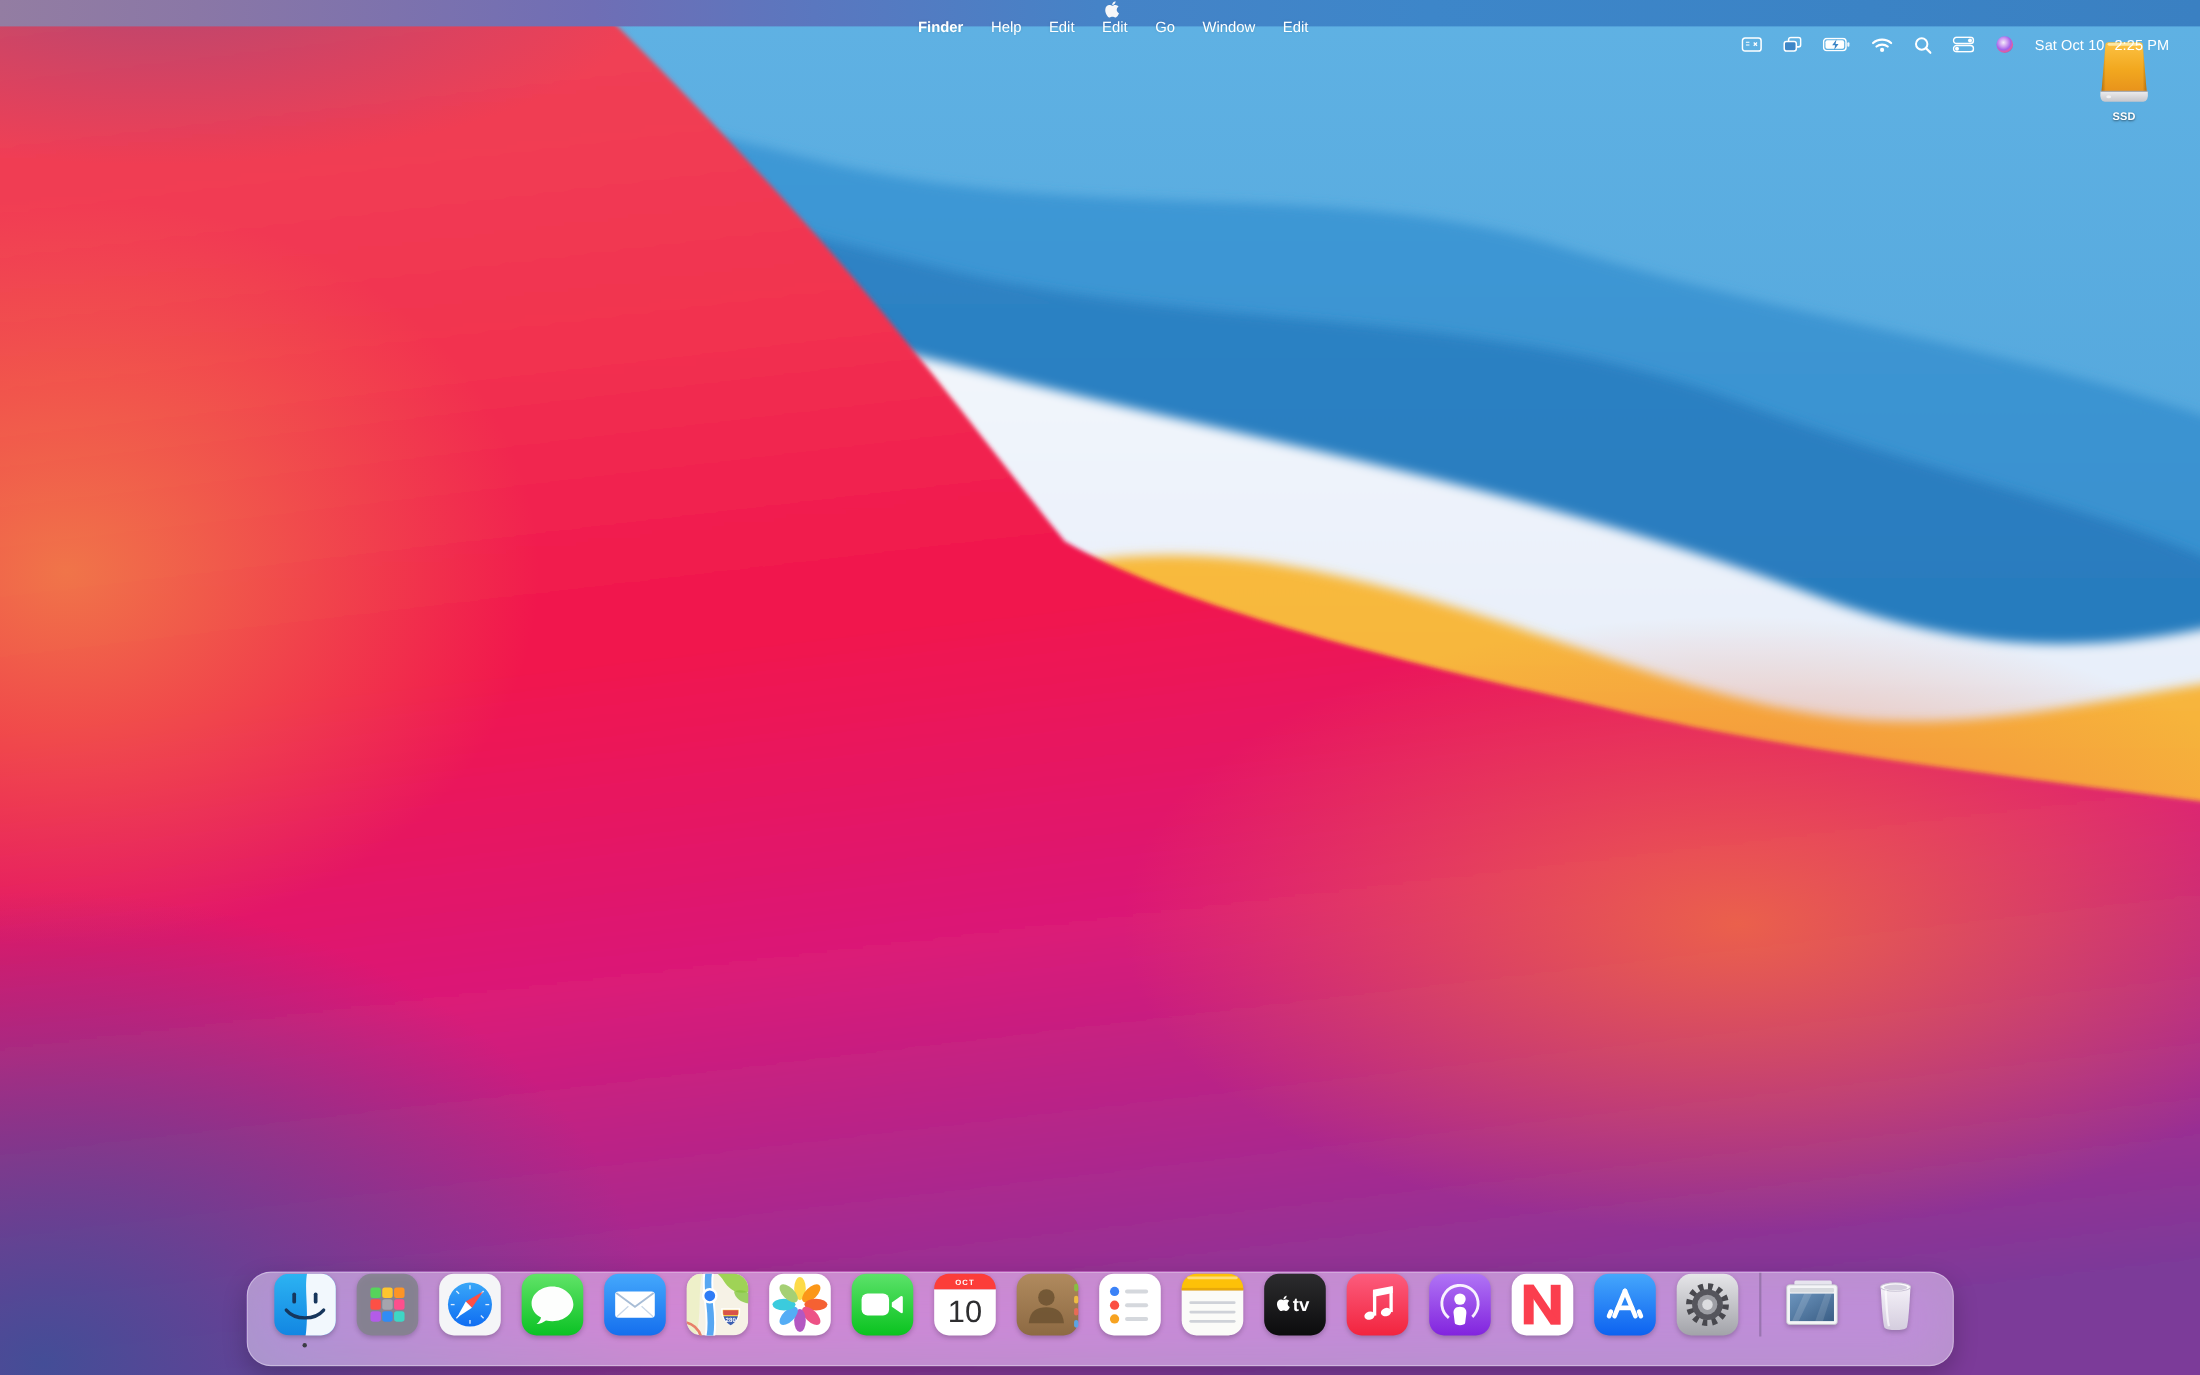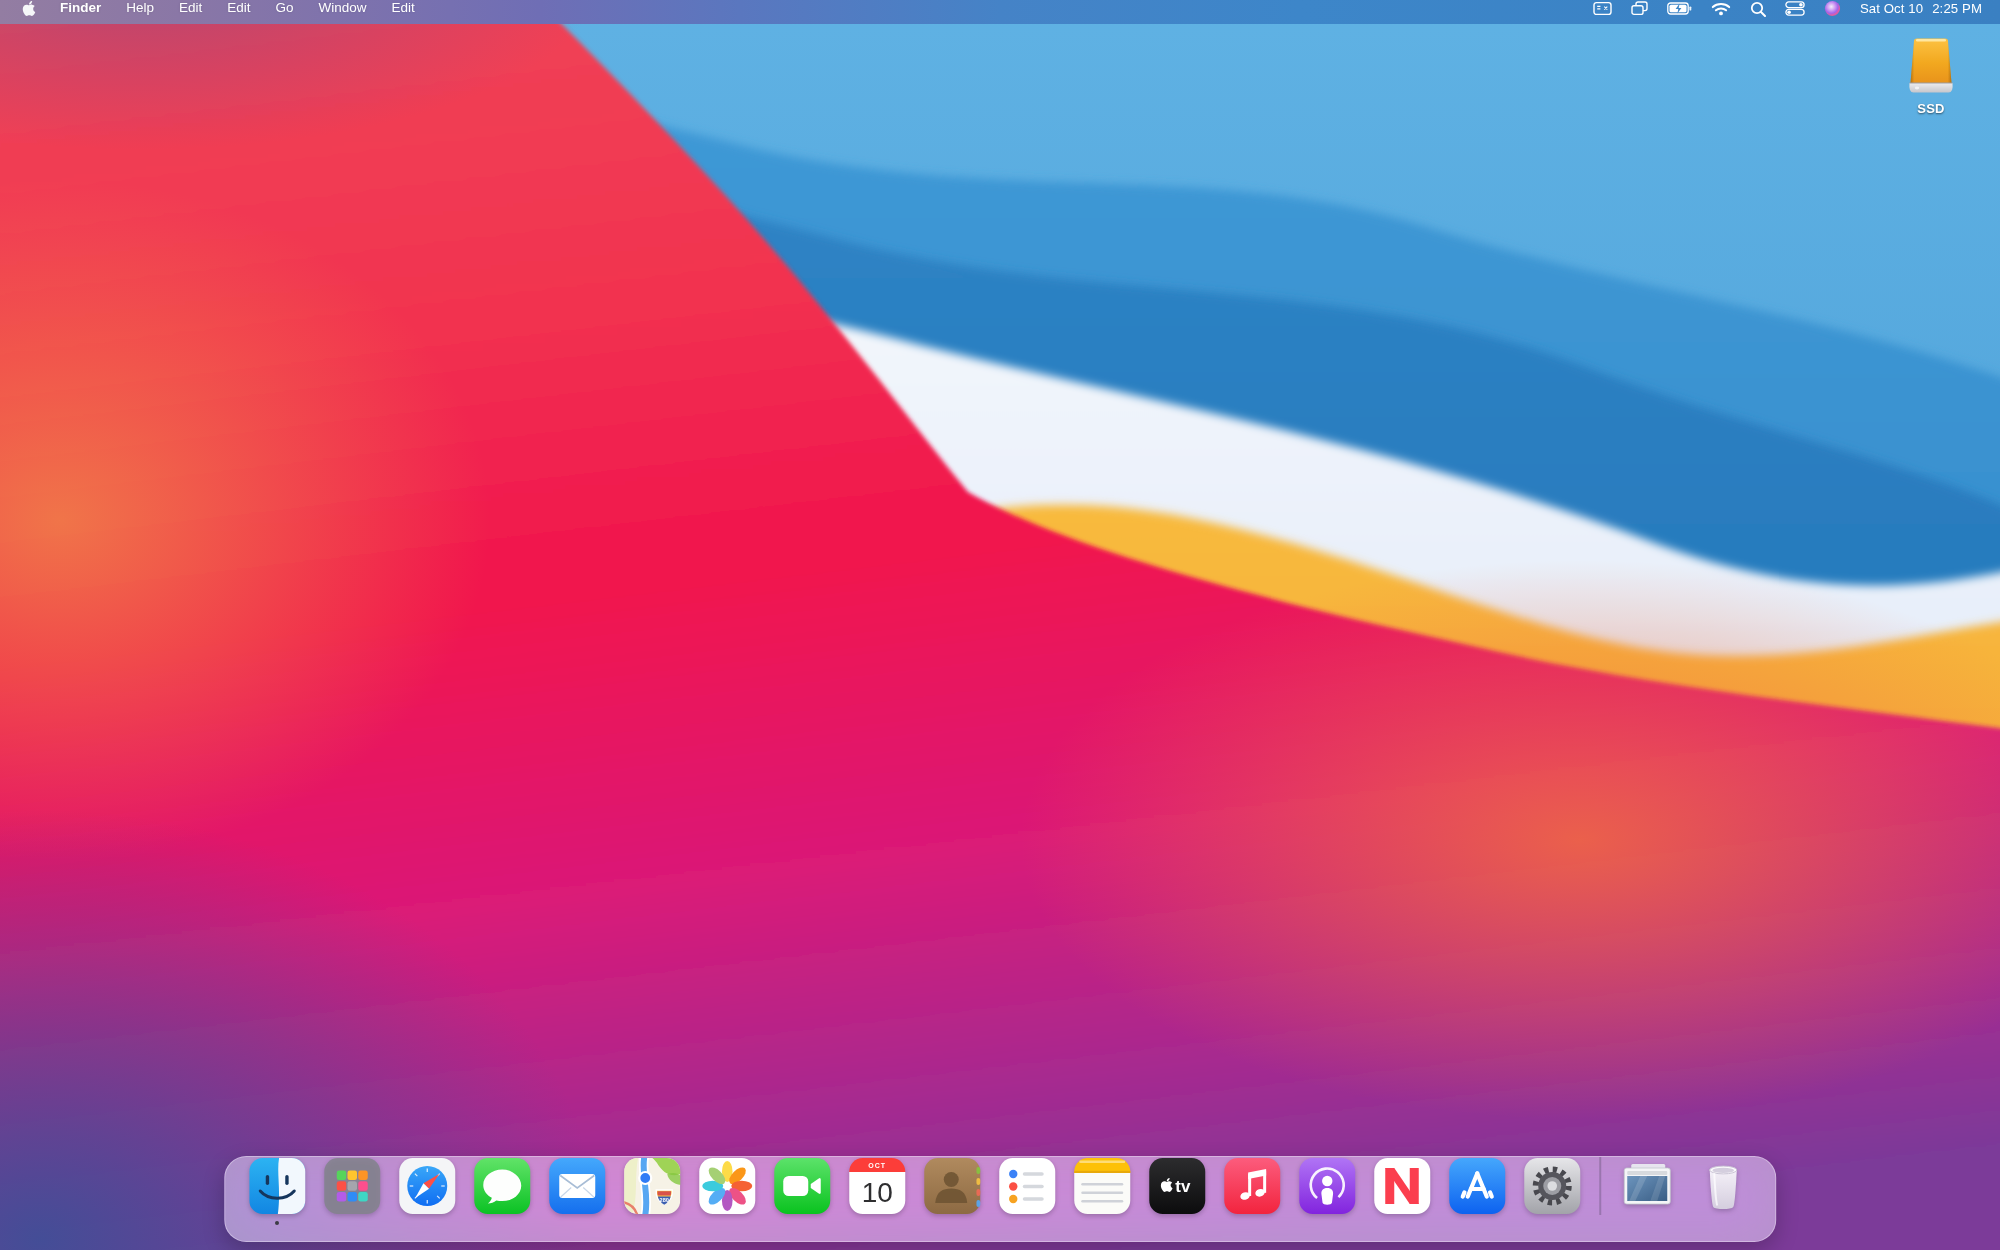--- a/index.html
+++ b/index.html
@@ -1,36 +1,36 @@
 <!DOCTYPE html>
 <html><head>
 <meta charset="utf-8">
 <style>
   html,body{margin:0;padding:0;background:#000;}
   .screen{position:relative;width:2000px;height:1250px;overflow:hidden;
           font-family:"Liberation Sans",sans-serif;-webkit-font-smoothing:antialiased;}
   .wallpaper{position:absolute;inset:0;display:block;}
 
   
-  .menubar{position:absolute;top:0;left:0;right:0;height:24px;display:flex;align-items:flex-start;
+  .menubar{position:absolute;top:0;left:0;right:0;height:24px;display:flex;align-items:center;
     background:linear-gradient(90deg,#937da2 0%,#8a77a6 9%,#7d72ad 18%,#6f6eb5 27%,#5a77bf 37%,
                #4583c7 50%,#3d86c9 65%,#3b83c5 85%,#3a80c2 100%);
-    color:#fff;font-size:13.5px;z-index:30;}
+    color:#fff;font-size:13.5px;z-index:30;flex-direction:column;}
   .menubar .apple{margin:0 0 0 22px;display:flex;align-items:center;}
   .menus{display:flex;align-items:center;gap:25px;margin-left:24px;}
   .menu-item{cursor:default;text-shadow:0 0 3px rgba(0,0,0,.12);}
   .menu-item.app{font-weight:700;}
-  .mb-right{margin-left:auto;display:flex;align-items:center;gap:19px;padding-right:18px;}
+  .mb-right{margin-left:auto;display:flex;align-items:center;gap:19px;padding-right:28px;}
   .status-icon{display:flex;align-items:center;}
   .clock{display:flex;gap:9px;font-size:13.2px;font-weight:500;letter-spacing:.1px;}
 
   
   .desk-icon{position:absolute;top:36px;left:1891px;width:80px;display:flex;flex-direction:column;
              align-items:center;z-index:10;}
-  .desk-icon .lbl{margin-top:3px;font-size:13px;font-weight:700;color:#fff;
+  .desk-icon .lbl{margin-top:3px;font-size:10px;font-weight:700;color:#fff;
                   text-shadow:0 1px 2px rgba(0,0,0,.55);letter-spacing:.2px;}
 
   
   .dock{position:absolute;left:50%;transform:translateX(-50%);bottom:8px;height:84px;
         display:flex;padding:0 14px;border-radius:22px;
         background:rgba(227,219,241,.55);
         backdrop-filter:blur(28px) saturate(1.5);
         border:0.5px solid rgba(255,255,255,.35);
         box-shadow:0 8px 22px rgba(0,0,0,.22);z-index:20;}
   .dock-item{position:relative;width:58px;height:58px;margin:0 8.5px;flex:0 0 auto;}

